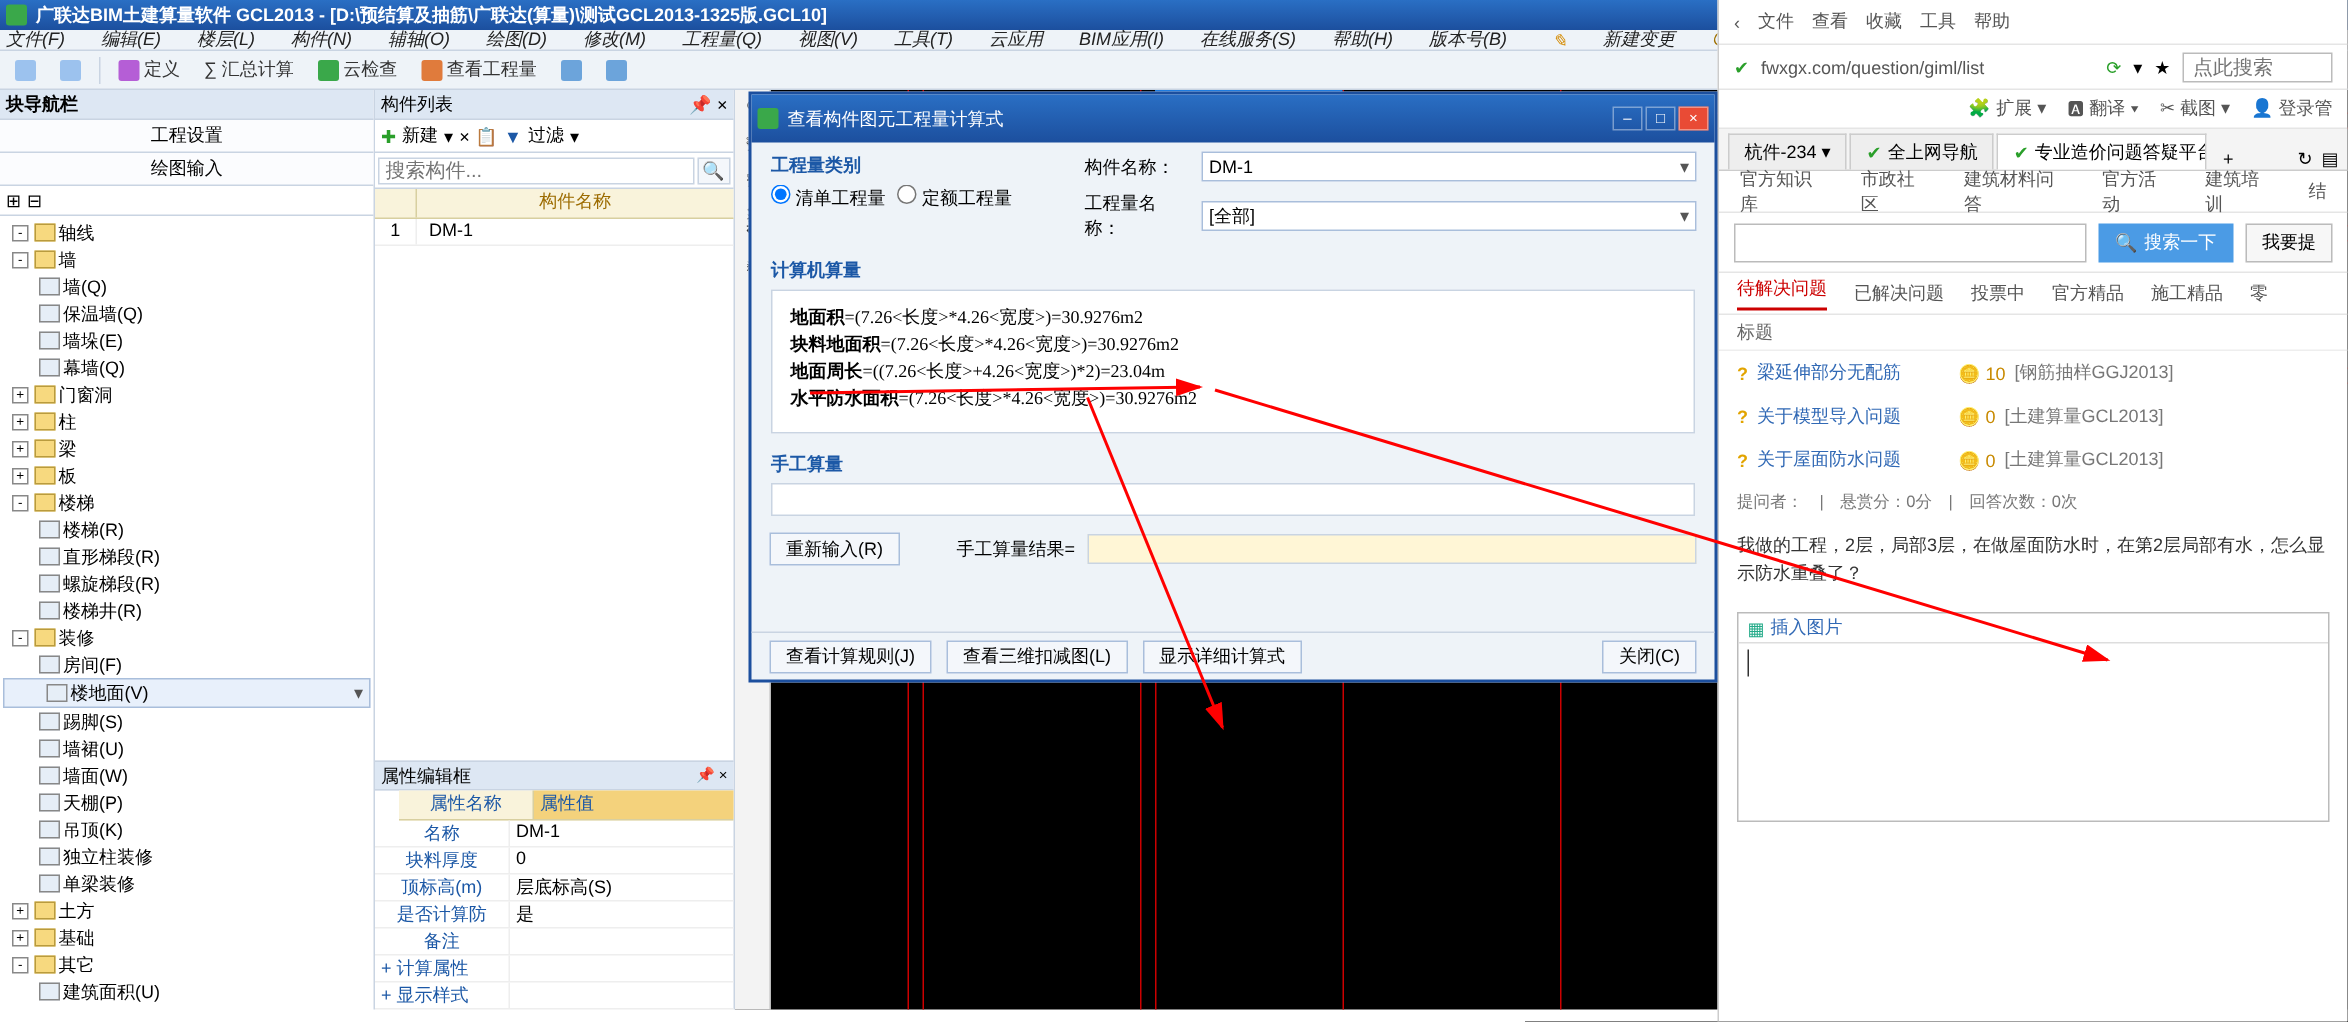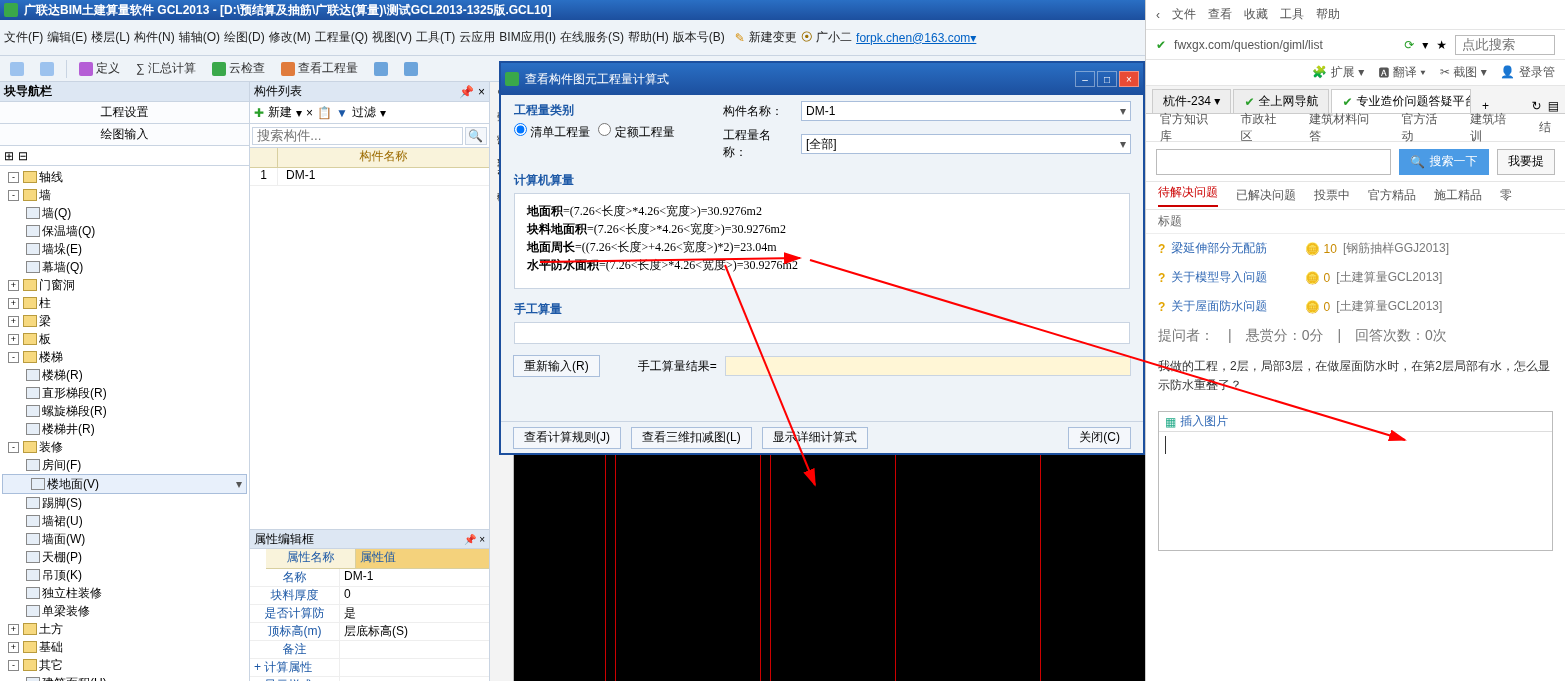--- a/index.html
+++ b/index.html
@@ -2,21 +2,21 @@
 <html><head>
 <meta charset="utf-8">
 <style>
   * { margin:0; padding:0; box-sizing:border-box; }
   body { font-family:"Microsoft YaHei","SimSun",Arial,sans-serif; font-size:12px; background:#fff; overflow:hidden; width:1565px; height:681px; position:relative; }
   .titlebar { height:20px; background:linear-gradient(#2a6fc4,#1c4f9e); color:#fff; display:flex; align-items:center; padding:0 4px; font-weight:bold; }
   .titlebar .icon-app{width:14px;height:14px;background:#3aa84a;border-radius:2px;margin-right:6px;}
   .winbtns{margin-left:auto;display:flex;gap:2px;}
   .winbtn{width:20px;height:16px;border:1px solid rgba(255,255,255,.4);display:flex;align-items:center;justify-content:center;font-size:10px;color:#fff;}
   .winbtn.close{background:#e94b35;}
-  .menubar{height:36px;background:#eef3f8;border-bottom:1px solid #c9d4e2;display:flex;align-items:center;padding:0 4px;gap:4px;}
+  .menubar{height:14px;background:#eef3f8;border-bottom:1px solid #c9d4e2;display:flex;align-items:center;padding:0 4px;gap:24px;font-style:italic;}
   .menubar span{color:#222;}
   .menubar .acct{color:#0061c5;text-decoration:underline;}
   .menubar .gld{color:#9e7000;}
   .toolbar{height:26px;background:#eef3f8;border-bottom:1px solid #c9d4e2;display:flex;align-items:center;padding:0 6px;gap:8px;color:#333;}
   .tbtn{display:flex;align-items:center;gap:3px;padding:1px 4px;}
   .tbtn .ic{width:14px;height:14px;border-radius:2px;}
   .vsplit{width:1px;height:18px;background:#c9d4e2;}
   .main-row{display:flex;height:calc(681px - 20px - 22px - 26px);position:relative;}
   .nav{width:250px;border-right:1px solid #c9d4e2;display:flex;flex-direction:column;}
   .nav-title{height:20px;background:#dde7f3;border-bottom:1px solid #c9d4e2;font-weight:bold;display:flex;align-items:center;padding-left:4px;}
@@ -92,21 +92,21 @@
   .rp-sbtn{height:26px;width:90px;background:#4b9be5;color:#fff;display:flex;align-items:center;justify-content:center;gap:4px;}
   .rp-askbtn{height:26px;padding:0 10px;border:1px solid #bbb;background:#f7f7f7;display:flex;align-items:center;}
   .rp-subtabs{height:28px;display:flex;align-items:center;gap:18px;padding:0 12px;border-bottom:1px solid #e5e5e5;color:#555;}
   .rp-subtabs .act{color:#c00;border-bottom:2px solid #c00;padding-bottom:4px;}
   .rp-hdr{height:24px;display:flex;align-items:center;padding:0 12px;color:#666;border-bottom:1px solid #eee;}
   .qrow{padding:6px 12px;display:flex;align-items:center;gap:6px;color:#333;}
   .qrow .q{color:#e2a400;font-weight:bold;}
   .qrow .t{color:#3169b5;}
   .qrow .coin{color:#c88a00;margin-left:32px;}
   .qrow .tag{color:#777;}
-  .qmeta{padding:6px 12px;color:#777;font-size:14px;}
+  .qmeta{padding:6px 12px;color:#777;font-size:11px;}
   .qbody{padding:6px 12px;color:#333;line-height:1.6;}
   .imgbox{margin:10px 12px;border:1px solid #bbb;height:140px;}
   .imgbox .hdr{height:20px;border-bottom:1px solid #ddd;display:flex;align-items:center;padding:0 6px;gap:4px;color:#3169b5;}
   .imgbox .cur{height:18px;border-left:1px solid #333;margin:4px 6px;animation:blink 1s infinite;}
   @keyframes blink{50%{opacity:0;}}
   .checkmark{color:#2a9f2a;}
   .new-btn{color:#06c;}
 </style>
 </head>
 <body>
@@ -388,26 +388,26 @@
     <div id="props">
         <div class="prow">
           <div class="p1">名称</div>
           <div class="p2">DM-1</div>
         </div>
         <div class="prow">
           <div class="p1">块料厚度</div>
           <div class="p2">0</div>
         </div>
         <div class="prow">
+          <div class="p1">顶标高(m)</div>
+          <div class="p2">层底标高(S)</div>
+        </div>
+        <div class="prow">
           <div class="p1">是否计算防</div>
           <div class="p2">是</div>
-        </div>
-        <div class="prow">
-          <div class="p1">顶标高(m)</div>
-          <div class="p2">层底标高(S)</div>
         </div>
         <div class="prow">
           <div class="p1">备注</div>
           <div class="p2"></div>
         </div>
       </div>
     <div class="prow exp">
         <div class="p1">+  计算属性</div>
         <div class="p2"></div>
       </div>

